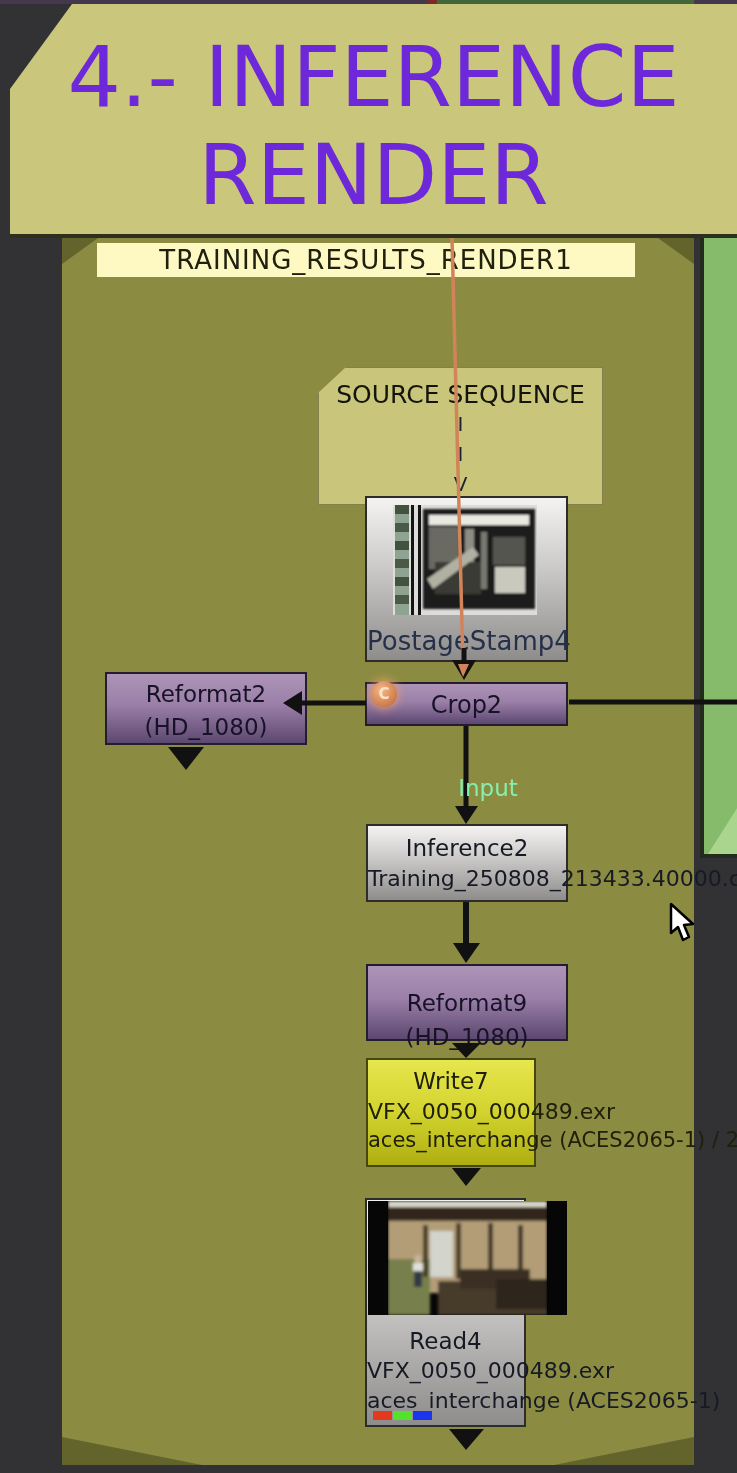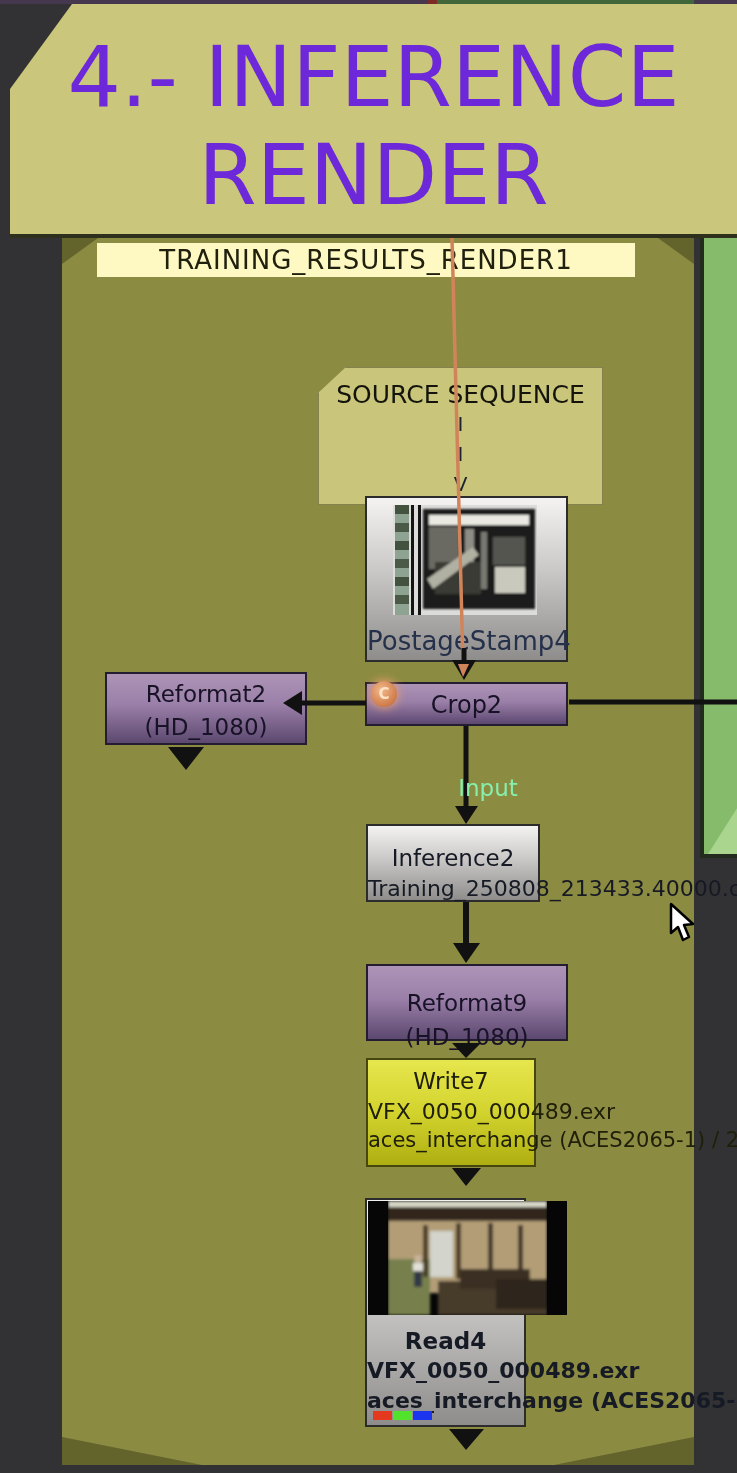--- a/index.html
+++ b/index.html
@@ -54,27 +54,27 @@
   .node-postage{left:365px;top:496px;width:203px;height:166px;}
   .node-postage .title{position:absolute;bottom:4px;width:100%;font-size:26px;color:#25304a;}
   .thumb-ps{position:absolute;left:26px;top:7px;}
 
   .node-crop{left:365px;top:682px;width:203px;height:44px;line-height:42px;font-size:24px;}
   .clone-badge{position:absolute;left:4px;top:-3px;width:26px;height:26px;border-radius:50%;
     background:radial-gradient(circle at 40% 35%,#f2b88c,#cf7c49 70%,#b96436);
     box-shadow:0 0 9px 2px rgba(235,160,110,0.75);color:#ffe3c4;font-size:15px;font-weight:bold;
     line-height:26px;text-align:center;}
   .node-reformat2{left:85px;top:672px;width:202px;height:73px;font-size:23px;line-height:33px;padding-top:4px;margin-left:20px;}
-  .node-inference{left:366px;top:824px;width:174px;height:78px;font-size:23px;padding-top:19px;}
+  .node-inference{left:366px;top:824px;width:202px;height:78px;font-size:23px;padding-top:9px;}
   .node-inference .file{font-size:22px;margin-top:5px;white-space:nowrap;}
   .node-reformat9{left:366px;top:964px;width:202px;height:77px;font-size:23px;line-height:34px;padding-top:20px;}
   .node-write{left:366px;top:1058px;width:170px;height:109px;font-size:23px;padding-top:8px;}
   .node-write .file{font-size:22px;margin-top:5px;white-space:nowrap;}
   .node-write .cs{font-size:21px;margin-top:4px;white-space:nowrap;}
-  .node-read{left:365px;top:1198px;width:161px;height:229px;font-size:23px;font-weight:bold;}
+  .node-read{left:365px;top:1198px;width:161px;height:229px;font-size:23px;}
   .node-read .title{position:absolute;top:128px;width:100%;}
   .node-read .file{position:absolute;top:158px;width:100%;font-size:22px;white-space:nowrap;}
   .node-read .cs{position:absolute;top:188px;width:100%;font-size:22px;white-space:nowrap;}
   .thumb-rd{position:absolute;left:1px;top:1px;}
   .swatches{position:absolute;left:6px;bottom:5px;display:flex;gap:1px;}
   .swatches i{display:block;width:19px;height:9px;}
   .sw-r{background:#e5391f;}.sw-g{background:#53e22c;}.sw-b{background:#1b35ee;}
 
   
   .wires{position:absolute;left:0;top:0;z-index:40;pointer-events:none;}

